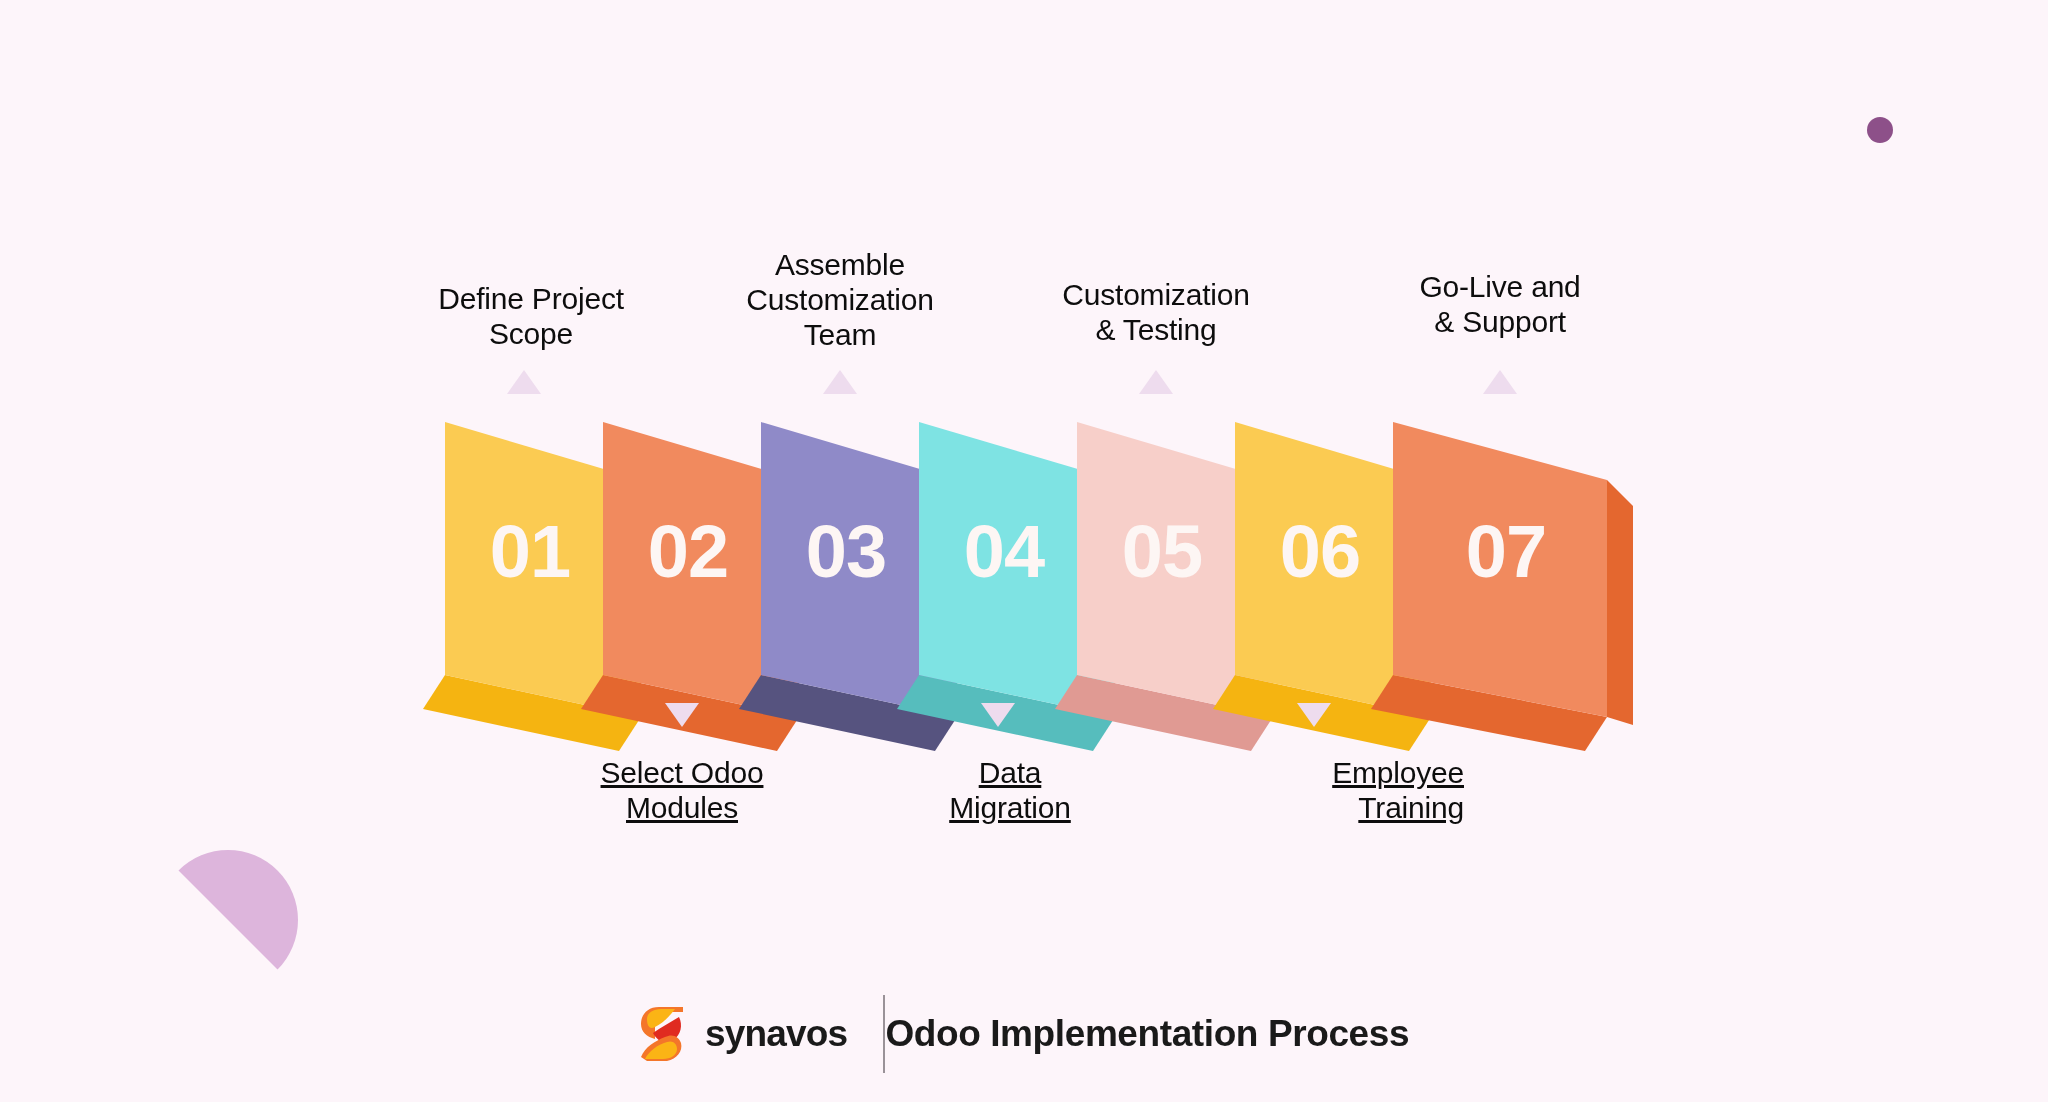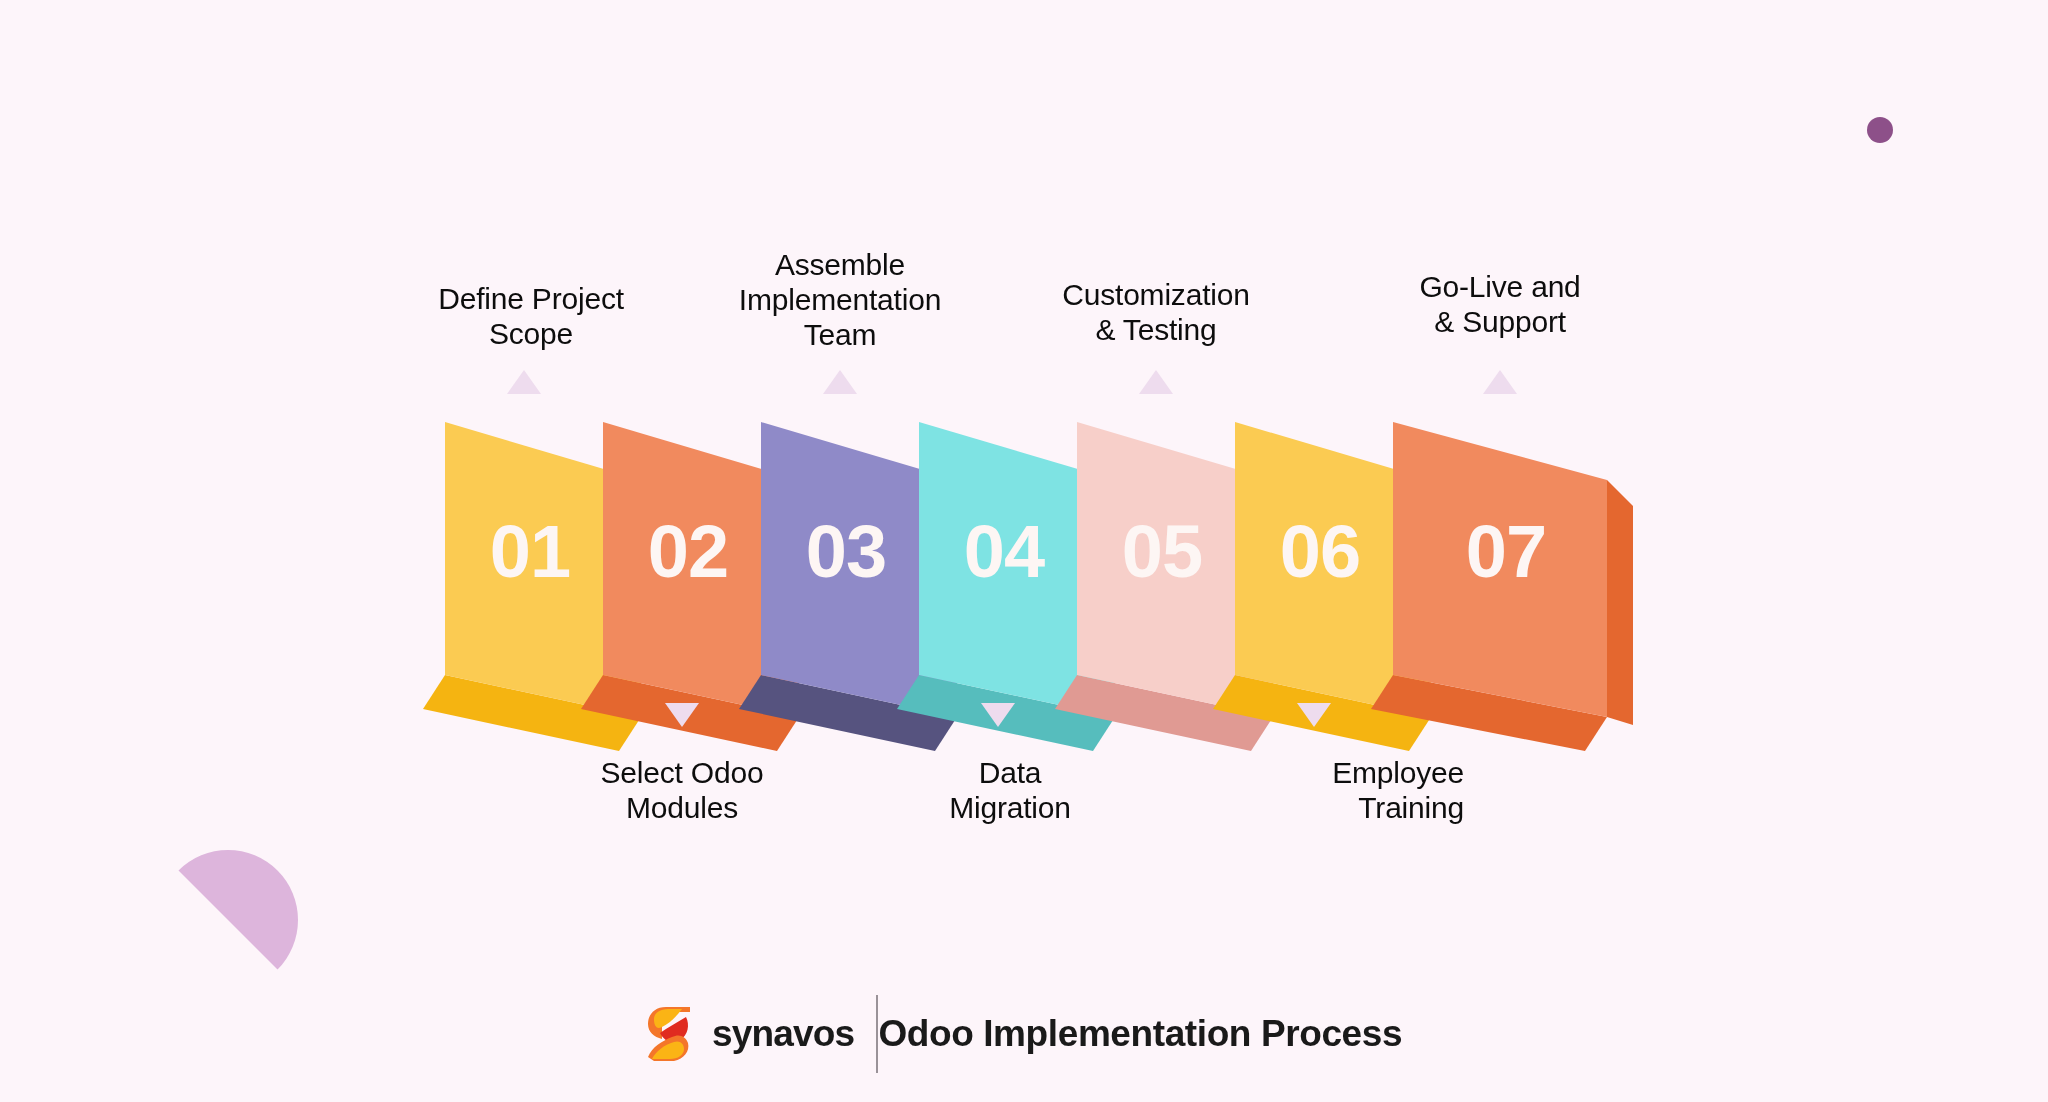--- a/index.html
+++ b/index.html
@@ -43,21 +43,21 @@
     position:absolute;
     text-align:center;
     color:#0D0D0D;
     font-size:30px;
     line-height:1.16;
     font-weight:400;
     letter-spacing:-0.2px;
     white-space:pre-line;
   }
   .label.top    { transform:translate(-50%, -100%); }
-  .label.bottom { transform:translate(-50%, 0); }
+  .label.bottom { transform:translate(-50%, 0);text-decoration:underline; }
 
   
   .tri { position:absolute; width:0; height:0; }
   .tri.up {
     border-left:17px solid transparent;
     border-right:17px solid transparent;
     border-bottom:24px solid #EEDCEE;
   }
   .tri.down {
     border-left:17px solid transparent;
@@ -72,21 +72,21 @@
     top:995px;
     display:flex;
     align-items:center;
     justify-content:center;
     gap:0;
   }
   #brand-block {
     display:flex;
     align-items:center;
     gap:14px;
-    padding-right:22px;
+    padding-right:36px;
   }
   #brand-name {
     font-size:37px;
     font-weight:bold;
     color:#1A1A1A;
     letter-spacing:-0.8px;
   }
   #footer-divider {
     width:2px;
     height:78px;
@@ -156,21 +156,21 @@
   </div>
 
   <div id="labels-layer">
       <div class="label top" style="left: 531px; width: 300px; top: 352px;">Define Project
 Scope</div>
       <div class="tri up" style="left: 507px; top: 370px; border-bottom-color: rgb(238, 220, 238);"></div>
       <div class="label bottom" style="left: 682px; width: 300px; top: 756px;">Select Odoo
 Modules</div>
       <div class="tri down" style="left: 665px; top: 703px; border-top-color: rgb(238, 220, 238);"></div>
       <div class="label top" style="left: 840px; width: 300px; top: 352px;">Assemble
-Implementation
+Customization
 Team</div>
       <div class="tri up" style="left: 823px; top: 370px; border-bottom-color: rgb(238, 220, 238);"></div>
       <div class="label bottom" style="left: 1010px; width: 300px; top: 756px;">Data
 Migration</div>
       <div class="tri down" style="left: 981px; top: 703px; border-top-color: rgb(238, 220, 238);"></div>
       <div class="label top" style="left: 1156px; width: 300px; top: 348px;">Customization
 &amp; Testing</div>
       <div class="tri up" style="left: 1139px; top: 370px; border-bottom-color: rgb(238, 220, 238);"></div>
       <div class="label bottom" style="left: 1314px; width: 300px; top: 756px; text-align: right;">Employee
 Training</div>

